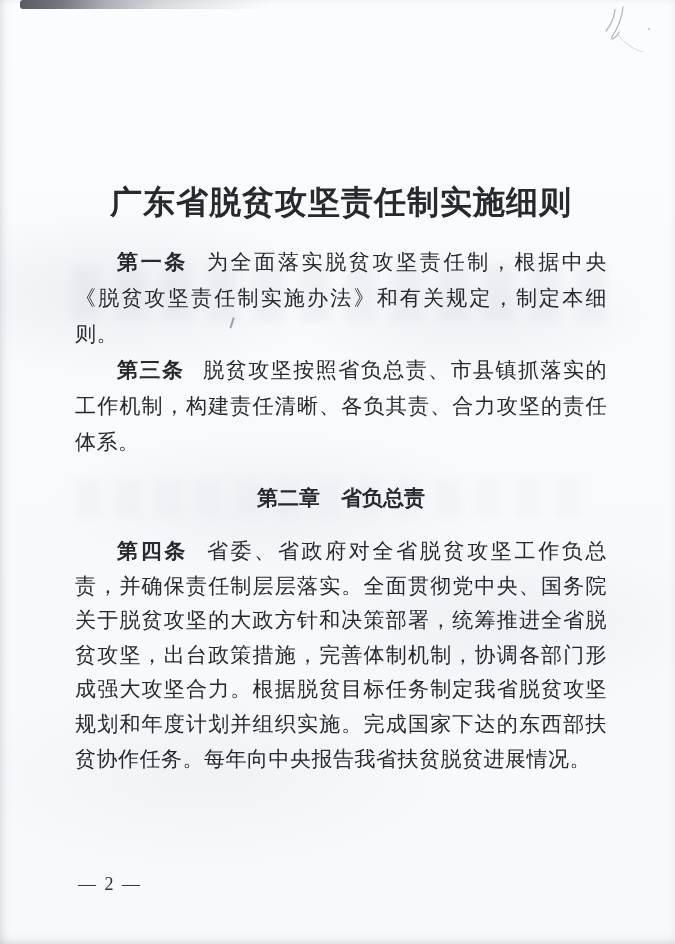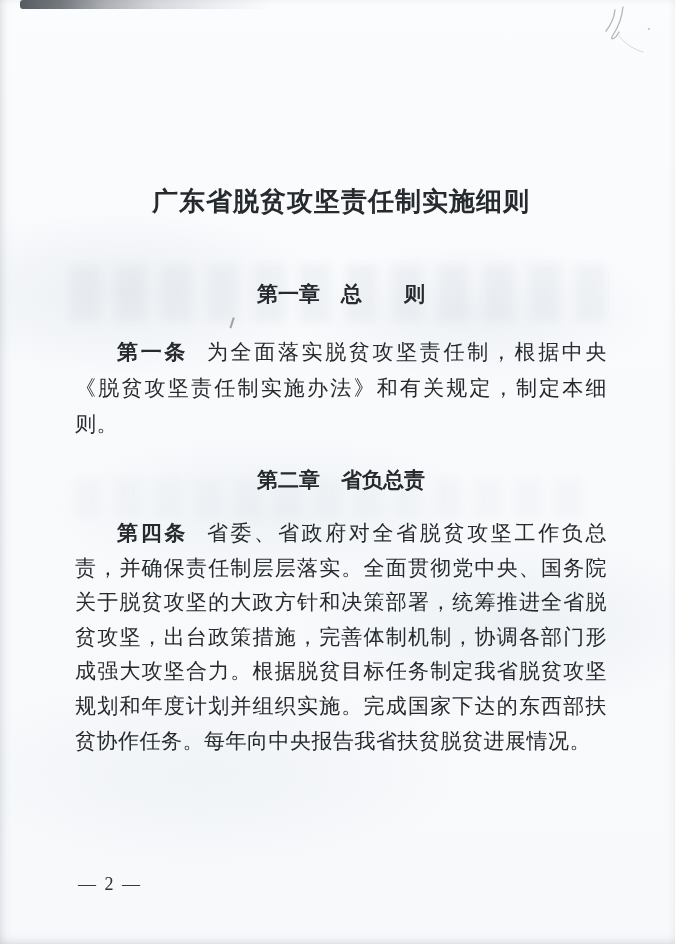--- a/index.html
+++ b/index.html
@@ -92,21 +92,21 @@
   
   .content {
     position: absolute;
     left: 75px;
     top: 0;
     width: 532px;
   }
   .doc-title {
     margin: 184px 0 0 0;
     text-align: center;
-    font-size: 26px;
+    font-size: 32px;
     line-height: 36px;
     font-weight: 700;
     letter-spacing: 1px;
     font-family: "Liberation Serif", serif;
   }
   .chapter-heading {
     margin: 0;
     text-align: center;
     font-size: 21px;
     line-height: 32px;
@@ -159,25 +159,25 @@
     <path d="M34 34 C40 42, 50 48, 58 50" fill="none" stroke="#a8adb3" stroke-width="1" stroke-linecap="round" opacity="0.7"></path>
     <circle cx="64" cy="27" r="1.1" fill="#9ba0a6"></circle>
   </svg>
   <div class="speck-mark"></div>
 
   <div class="content">
 
     <h1 class="doc-title">广东省脱贫攻坚责任制实施细则</h1>
 
     <section class="chapter ch1">
-      <h2 class="chapter-heading">第一章　总　　则</h2>
 
       <p class="article"><span class="article-label">第一条</span><span class="article-text">为全面落实脱贫攻坚责任制，根据中央《脱贫攻坚责任制实施办法》和有关规定，制定本细则。</span></p>
 
 
+      <p class="article"><span class="article-label">第三条</span><span class="article-text">脱贫攻坚按照省负总责、市县镇抓落实的工作机制，构建责任清晰、各负其责、合力攻坚的责任体系。</span></p>
     </section>
 
     <section class="chapter ch2">
       <h2 class="chapter-heading">第二章　省负总责</h2>
 
       <p class="article"><span class="article-label">第四条</span><span class="article-text">省委、省政府对全省脱贫攻坚工作负总责，并确保责任制层层落实。全面贯彻党中央、国务院关于脱贫攻坚的大政方针和决策部署，统筹推进全省脱贫攻坚，出台政策措施，完善体制机制，协调各部门形成强大攻坚合力。根据脱贫目标任务制定我省脱贫攻坚规划和年度计划并组织实施。完成国家下达的东西部扶贫协作任务。每年向中央报告我省扶贫脱贫进展情况。</span></p>
     </section>
 
   </div>
 

